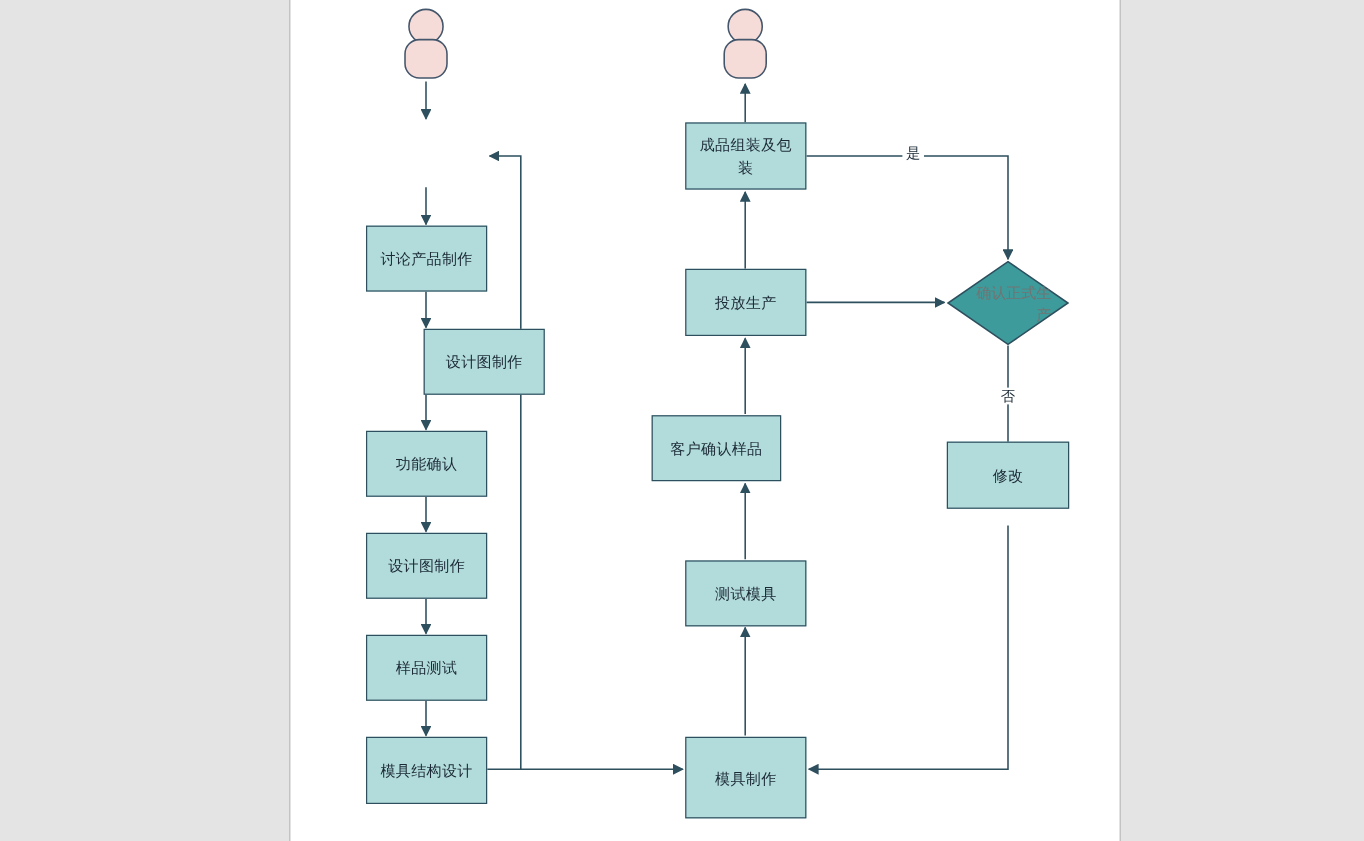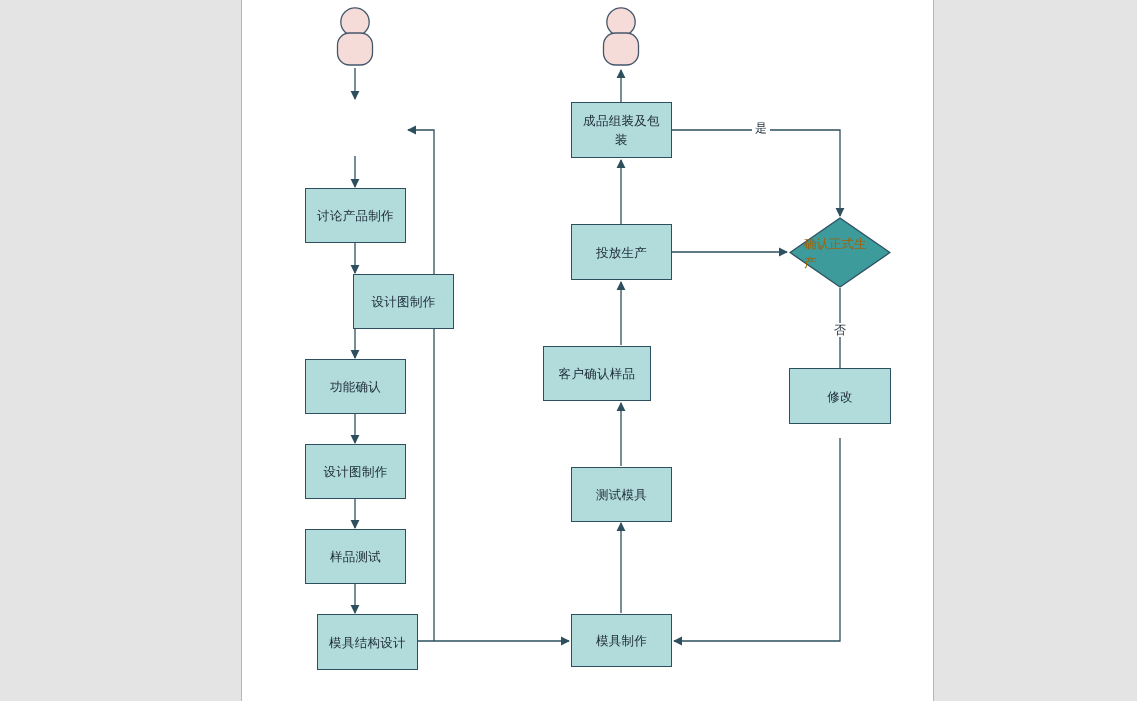--- a/index.html
+++ b/index.html
@@ -67,22 +67,22 @@
   .decision svg {
     position: absolute;
     left: 0;
     top: 0;
   }
   .decision .node-label {
     position: relative;
     z-index: 2;
     font-size: 12.5px;
     line-height: 19px;
-    color: #a16207;
-    text-align: left;
+    color: #737373;
+    text-align: right;
     width: 72px;
   }
   .actor {
     position: absolute;
     width: 46px;
     height: 62px;
   }
   .edge-label {
     position: absolute;
     font-size: 12px;
@@ -171,41 +171,41 @@
   </div>
 
   <div class="node process" style="left:305px; top:444px; width:101px; height:55px;">
     <span class="node-label">设计图制作</span>
   </div>
 
   <div class="node process" style="left:305px; top:529px; width:101px; height:55px;">
     <span class="node-label">样品测试</span>
   </div>
 
-  <div class="node process" style="left:305px; top:614px; width:101px; height:56px;margin-left:12px;">
+  <div class="node process" style="left:305px; top:614px; width:101px; height:56px;">
     <span class="node-label">模具结构设计</span>
   </div>
 
   <div class="node process" style="left:571px; top:102px; width:101px; height:56px;">
     <span class="node-label">成品组装及包装</span>
   </div>
 
   <div class="node process" style="left:571px; top:224px; width:101px; height:56px;">
     <span class="node-label">投放生产</span>
   </div>
 
   <div class="node process" style="left:543px; top:346px; width:108px; height:55px;">
     <span class="node-label">客户确认样品</span>
   </div>
 
   <div class="node process" style="left:571px; top:467px; width:101px; height:55px;">
     <span class="node-label">测试模具</span>
   </div>
 
-  <div class="node process" style="left:571px; top:614px; width:101px; height:53px;">
+  <div class="node process" style="left:571px; top:614px; width:101px; height:68px;">
     <span class="node-label">模具制作</span>
   </div>
 
   <div class="decision" style="left:789px; top:217px; width:102px; height:71px;">
     <svg width="102" height="71" viewBox="0 0 102 71" xmlns="http://www.w3.org/2000/svg">
       <polygon points="51,1 101,35.5 51,70 1,35.5" fill="#3d9b9b" stroke="#2d4f5e" stroke-width="1.3"></polygon>
     </svg>
     <span class="node-label">确认正式生
 产</span>
   </div>

